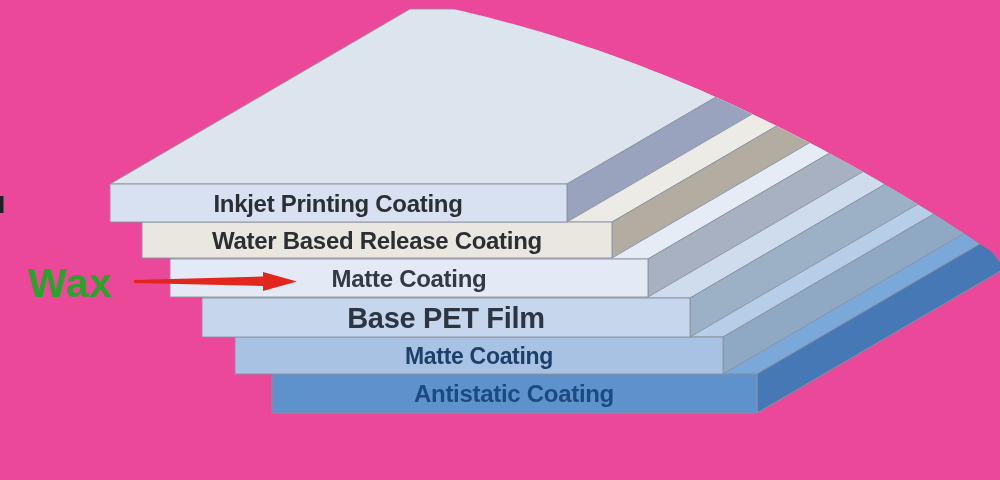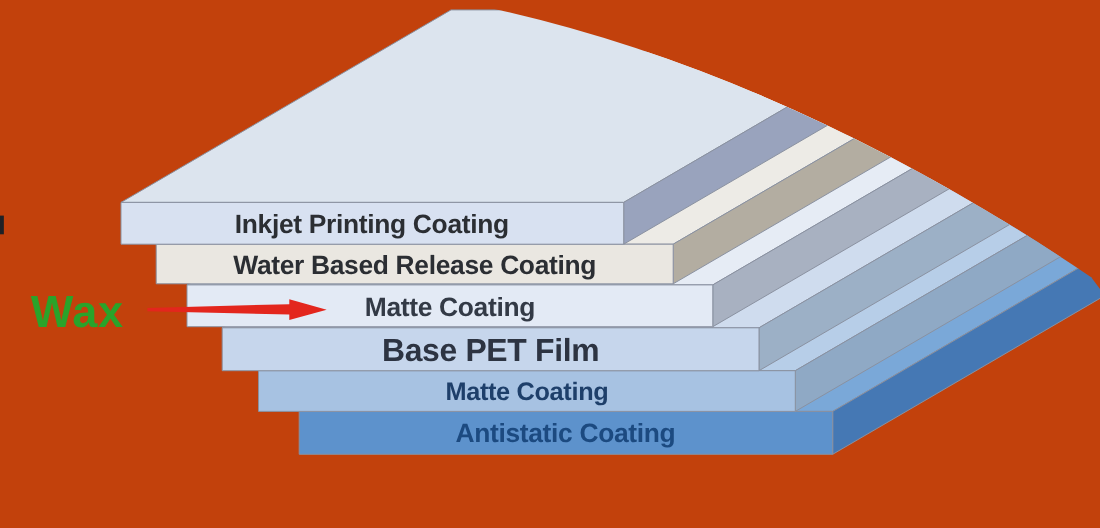--- a/index.html
+++ b/index.html
@@ -1,20 +1,20 @@
 <!DOCTYPE html>
 <html><head>
 <meta charset="utf-8">
 <style>
   html, body { margin: 0; padding: 0; background: #ffffff; }
   .canvas {
     position: relative;
     width: 1000px;
     height: 480px;
-    background: #c2410c;
+    background: #ec4899;
     overflow: hidden;
     font-family: "Liberation Sans", sans-serif;
   }
   svg { display: block; }
   .layer-label {
     font-family: "Liberation Sans", sans-serif;
     font-weight: bold;
     letter-spacing: -0.3px;
   }
   .wax-label {

